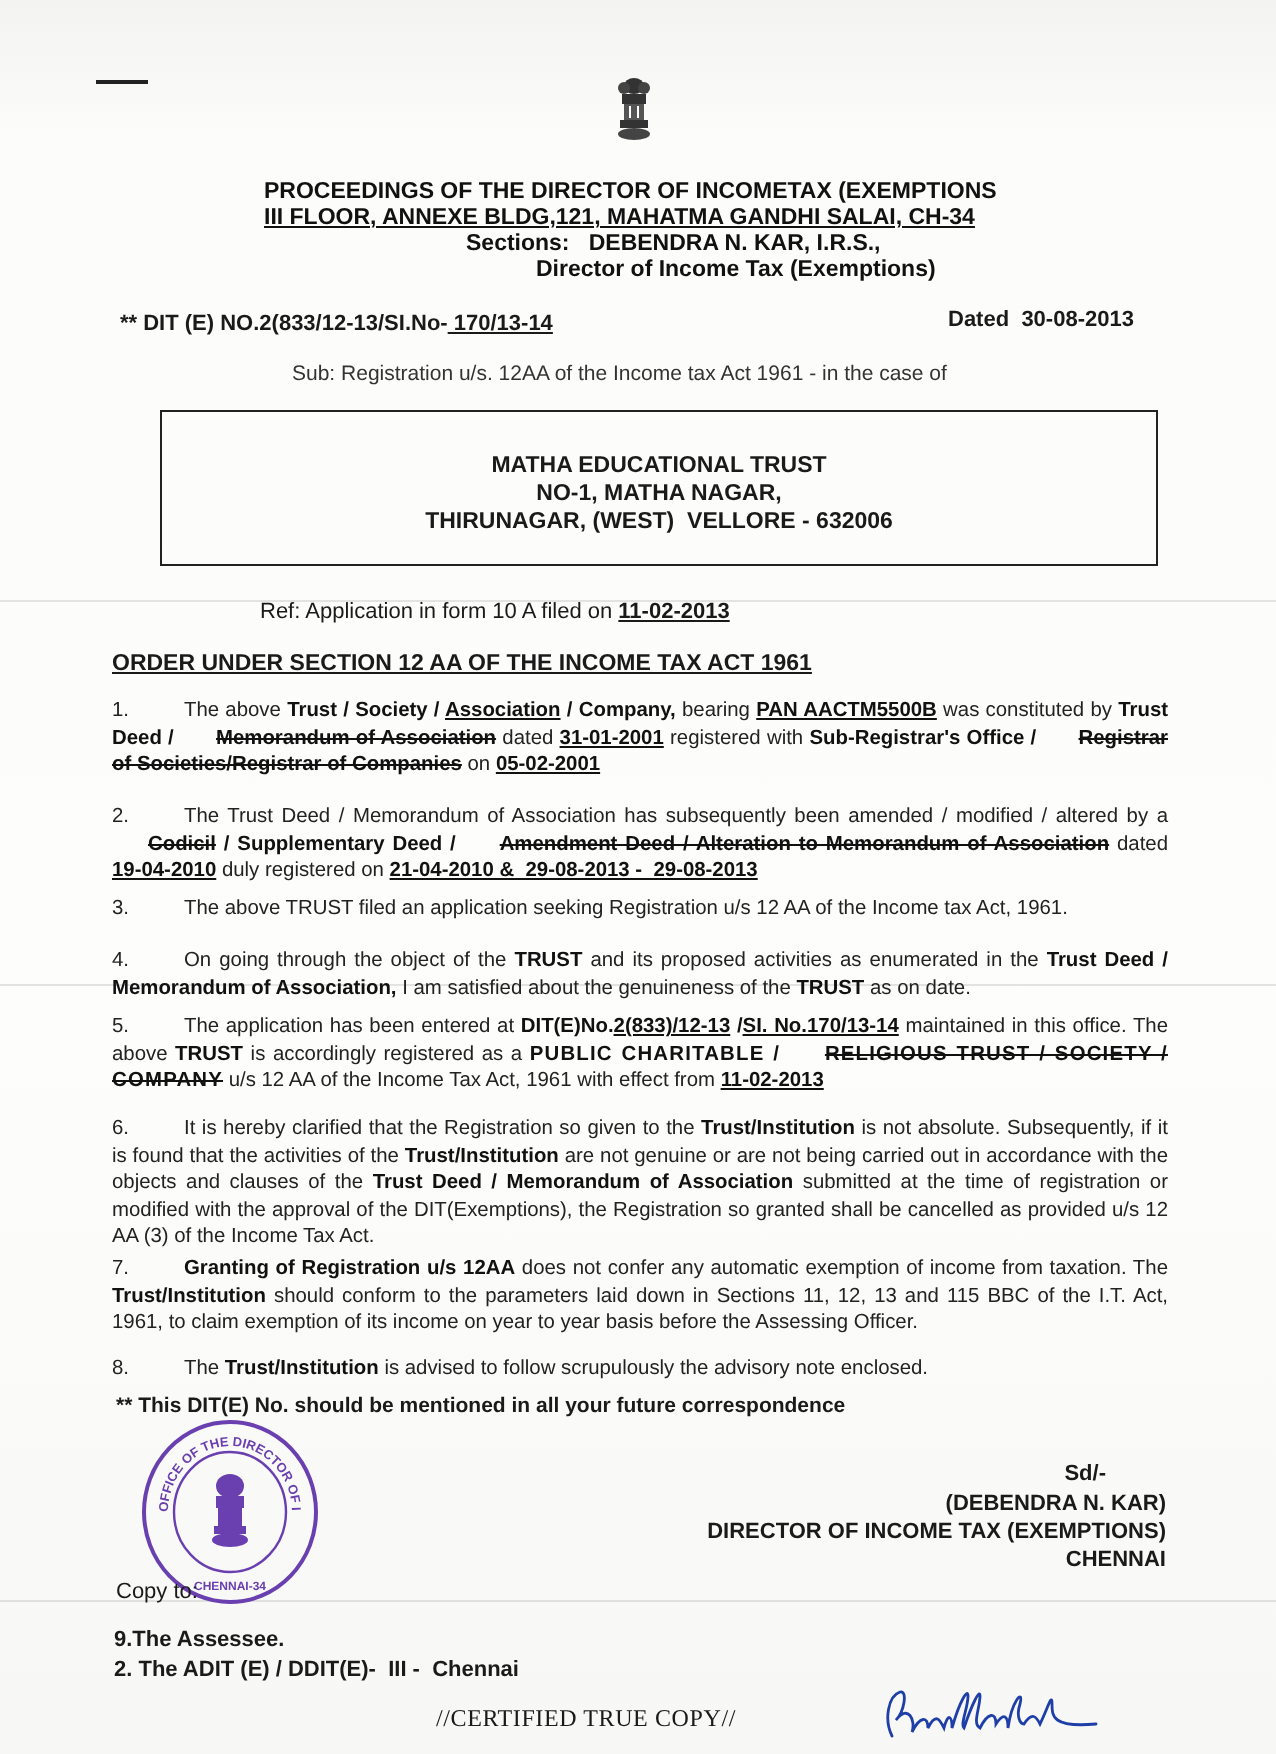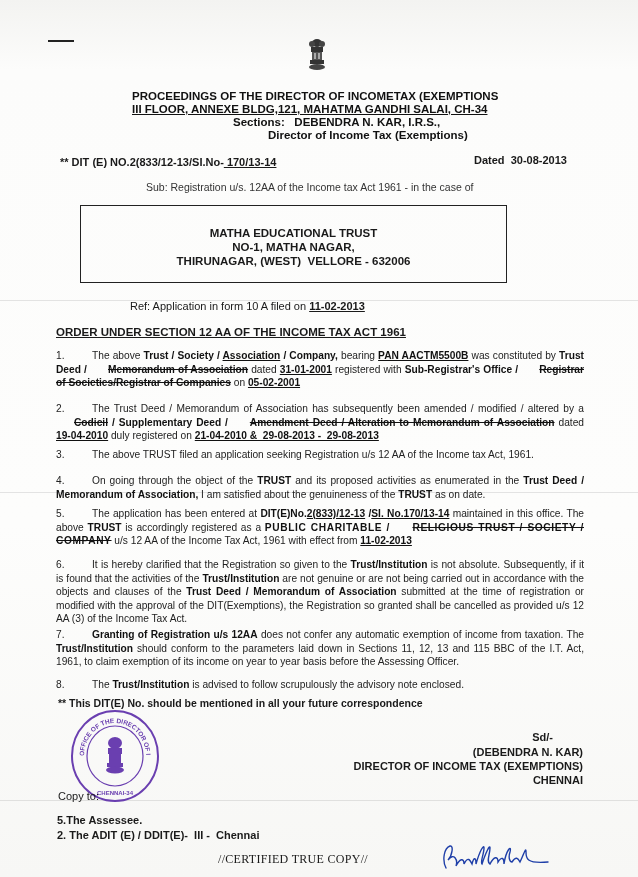--- a/index.html
+++ b/index.html
@@ -19,21 +19,21 @@
     .hdr { font-weight: bold; font-size: 11.5px; color: #111; white-space: nowrap; }
     .hdr1 { left: 132px; top: 90px; }
     .hdr2 { left: 132px; top: 103px; text-decoration: underline; }
     .hdr3 { left: 233px; top: 116px; }
     .hdr4 { left: 268px; top: 129px; }
     .refno { left: 60px; top: 156px; font-weight: bold; font-size: 11px; white-space: nowrap; }
     .refno u { text-decoration: underline; }
     .dated { left: 474px; top: 154px; font-weight: bold; font-size: 11px; white-space: nowrap; }
     .sub { left: 146px; top: 181px; font-size: 10.5px; white-space: nowrap; color: #333; text-align: center; }
     .box {
-      left: 80px; top: 205px; width: 427px; height: 78px;
+      left: 80px; top: 205px; width: 499px; height: 78px;
       border: 1.5px solid #222; box-sizing: border-box;
       text-align: center; font-weight: bold; font-size: 11.5px; line-height: 14px;
       padding-top: 20px;
     }
     .ref { left: 130px; top: 300px; font-size: 11px; white-space: nowrap; }
     .ref b { text-decoration: underline; }
     .order { left: 56px; top: 326px; font-weight: bold; font-size: 11.5px; text-decoration: underline; white-space: nowrap; }
     .para {
       left: 56px; width: 528px; font-size: 10.2px; line-height: 13.5px;
       text-align: justify; color: #222;
@@ -170,21 +170,21 @@
   </svg>
 
   <div class="abs sd">Sd/-</div>
   <div class="abs sign-block" style="top:745px">
     <div>(DEBENDRA N. KAR)</div>
     <div>DIRECTOR OF INCOME TAX (EXEMPTIONS)</div>
     <div>CHENNAI</div>
   </div>
 
   <div class="abs copyto">Copy to:</div>
-  <div class="abs copy1">5.The Assessee.</div>
+  <div class="abs copy1">9.The Assessee.</div>
   <div class="abs copy2" style="white-space:pre">2. The ADIT (E) / DDIT(E)-  III -  Chennai</div>
 
   <div class="abs certified">//CERTIFIED TRUE COPY//</div>
 
   <svg class="abs signature" viewBox="0 0 112 30">
     <path d="M6 26 C 2 18, 4 6, 10 4 C 14 3, 12 14, 8 18 C 14 10, 18 18, 16 24 C 20 16, 24 16, 24 22 C 28 14, 30 18, 32 22 C 34 14, 36 16, 36 22 C 40 8, 44 2, 44 6 C 44 12, 40 20, 42 22 C 46 10, 50 2, 50 6 C 50 12, 46 20, 50 22 C 54 14, 58 14, 58 20 C 62 14, 64 16, 64 22 C 66 8, 72 2, 70 10 C 68 16, 70 20, 72 20 C 76 14, 78 16, 80 20 C 84 12, 86 4, 86 10 C 86 16, 86 22, 108 20" fill="none" stroke="#1f3fa8" stroke-width="1.4" stroke-linecap="round"></path>
   </svg>
 
 </div>
 

